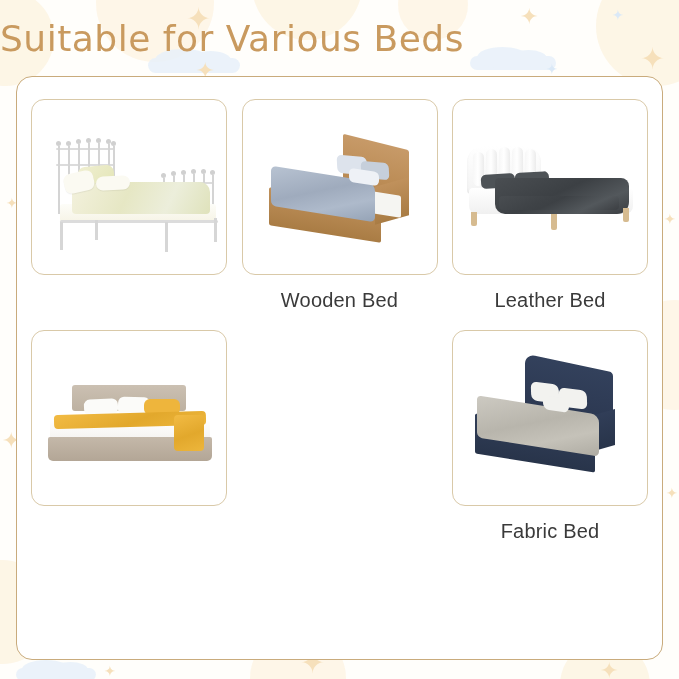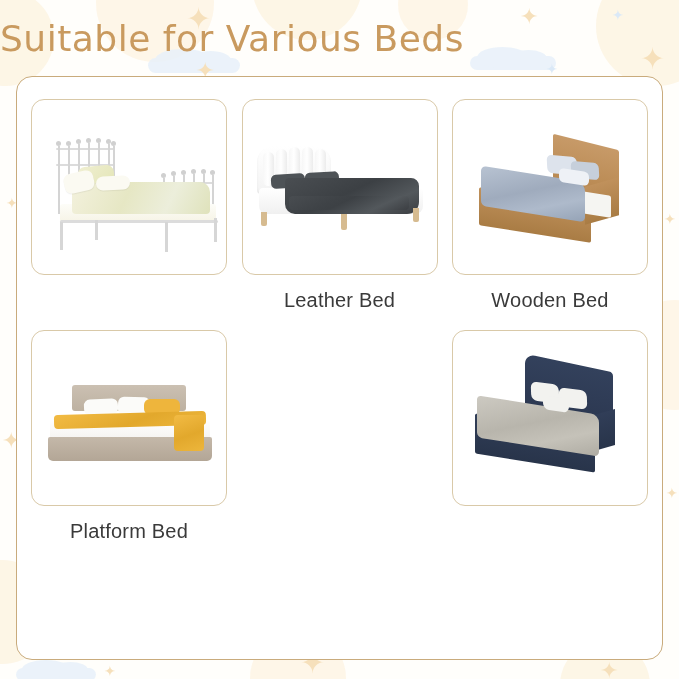--- a/index.html
+++ b/index.html
@@ -294,85 +294,85 @@
               <div class="pc mf-leg" style="left:63px;top:120px;height:20px;"></div>
               <div class="pc mf-leg" style="left:133px;top:122px;height:30px;"></div>
               <div class="pc mf-leg" style="left:182px;top:118px;height:24px;"></div>
             </div>
           </div>
         </div>
 
         <div class="cell">
           <div class="thumb">
             <div class="art">
+              <div class="pc wd-hb" style="left:100px;top:42px;width:66px;height:52px;transform:skewY(14deg);"></div>
+              <div class="pc wd-frame" style="left:26px;top:96px;width:112px;height:38px;transform:skewY(9deg);border-radius:2px;"></div>
+              <div class="pc wd-frame" style="left:132px;top:82px;width:34px;height:38px;transform:skewY(-16deg);"></div>
+              <div class="pc wd-mattress" style="left:34px;top:86px;width:124px;height:22px;transform:skewY(9deg);border-radius:2px;"></div>
+              <div class="pc wd-duvet" style="left:28px;top:74px;width:104px;height:40px;transform:skewY(9deg);"></div>
+              <div class="pc wd-pillow" style="left:94px;top:56px;width:30px;height:18px;transform:skewY(8deg) rotate(-3deg);"></div>
+              <div class="pc wd-pillow d" style="left:118px;top:62px;width:28px;height:17px;transform:skewY(8deg) rotate(-3deg);"></div>
+              <div class="pc wd-pillow l" style="left:106px;top:70px;width:30px;height:14px;background:#eef1f6;border-radius:5px;transform:skewY(8deg);"></div>
+            </div>
+          </div>
+          <div class="caption">Wooden Bed</div>
+        </div>
+
+        <div class="cell">
+          <div class="thumb">
+            <div class="art">
               <div class="pc lb-hb" style="left:14px;top:46px;width:74px;height:48px;"></div>
               <div class="pc lb-tuft" style="left:20px;top:52px;height:34px;"></div>
               <div class="pc lb-tuft" style="left:33px;top:49px;height:36px;"></div>
               <div class="pc lb-tuft" style="left:46px;top:47px;height:37px;"></div>
               <div class="pc lb-tuft" style="left:59px;top:47px;height:37px;"></div>
               <div class="pc lb-tuft" style="left:72px;top:49px;height:36px;"></div>
               <div class="pc lb-base" style="left:16px;top:88px;width:164px;height:26px;"></div>
               <div class="pc lb-pillow" style="left:28px;top:74px;width:34px;height:14px;transform:rotate(-4deg);"></div>
               <div class="pc lb-pillow" style="left:62px;top:72px;width:34px;height:14px;transform:rotate(-3deg);"></div>
               <div class="pc lb-duvet" style="left:42px;top:78px;width:134px;height:36px;"></div>
               <div class="pc lb-duvet" style="left:46px;top:96px;width:120px;height:14px;border-radius:4px;opacity:.85;"></div>
               <div class="pc lb-leg" style="left:18px;top:112px;width:6px;height:14px;"></div>
               <div class="pc lb-leg" style="left:98px;top:114px;width:6px;height:16px;"></div>
               <div class="pc lb-leg" style="left:170px;top:108px;width:6px;height:14px;"></div>
             </div>
           </div>
           <div class="caption">Leather Bed</div>
         </div>
-
-        <div class="cell">
-          <div class="thumb">
-            <div class="art">
-              <div class="pc wd-hb" style="left:100px;top:42px;width:66px;height:52px;transform:skewY(14deg);"></div>
-              <div class="pc wd-frame" style="left:26px;top:96px;width:112px;height:38px;transform:skewY(9deg);border-radius:2px;"></div>
-              <div class="pc wd-frame" style="left:132px;top:82px;width:34px;height:38px;transform:skewY(-16deg);"></div>
-              <div class="pc wd-mattress" style="left:34px;top:86px;width:124px;height:22px;transform:skewY(9deg);border-radius:2px;"></div>
-              <div class="pc wd-duvet" style="left:28px;top:74px;width:104px;height:40px;transform:skewY(9deg);"></div>
-              <div class="pc wd-pillow" style="left:94px;top:56px;width:30px;height:18px;transform:skewY(8deg) rotate(-3deg);"></div>
-              <div class="pc wd-pillow d" style="left:118px;top:62px;width:28px;height:17px;transform:skewY(8deg) rotate(-3deg);"></div>
-              <div class="pc wd-pillow l" style="left:106px;top:70px;width:30px;height:14px;background:#eef1f6;border-radius:5px;transform:skewY(8deg);"></div>
-            </div>
-          </div>
-          <div class="caption">Wooden Bed</div>
-        </div>
       </div>
 
       <div class="row">
 
         <div class="cell">
           <div class="thumb">
             <div class="art">
               <div class="pc pf-hb" style="left:40px;top:54px;width:114px;height:26px;"></div>
               <div class="pc pf-mattress" style="left:18px;top:88px;width:160px;height:26px;"></div>
               <div class="pc pf-base" style="left:16px;top:106px;width:164px;height:24px;border-radius:2px 2px 5px 5px;"></div>
               <div class="pc pf-pillow" style="left:52px;top:68px;width:34px;height:16px;transform:rotate(-3deg);"></div>
               <div class="pc pf-pillow" style="left:86px;top:66px;width:32px;height:18px;transform:rotate(2deg);"></div>
               <div class="pc" style="left:112px;top:68px;width:36px;height:16px;background:#eeb53c;border-radius:6px;"></div>
               <div class="pc pf-throw" style="left:22px;top:82px;width:152px;height:14px;border-radius:4px;transform:rotate(-1.5deg);"></div>
               <div class="pc pf-throw" style="left:142px;top:84px;width:30px;height:36px;border-radius:4px;"></div>
             </div>
           </div>
-          <div class="caption">Platform Bed</div>
         </div>
 
         <div class="cell">
           <div class="thumb">
             <div class="art">
               <div class="pc fb-hb" style="left:72px;top:32px;width:88px;height:60px;border-radius:10px 4px 2px 2px;transform:skewY(12deg);"></div>
               <div class="pc fb-base" style="left:22px;top:92px;width:120px;height:40px;transform:skewY(9deg);border-radius:2px;"></div>
               <div class="pc fb-base" style="left:134px;top:82px;width:28px;height:36px;transform:skewY(-16deg);"></div>
               <div class="pc fb-duvet" style="left:24px;top:74px;width:122px;height:42px;transform:skewY(9deg);"></div>
               <div class="pc fb-pillow" style="left:78px;top:52px;width:28px;height:19px;transform:skewY(9deg) rotate(-2deg);"></div>
               <div class="pc fb-pillow" style="left:106px;top:58px;width:28px;height:19px;transform:skewY(9deg) rotate(-2deg);"></div>
               <div class="pc fb-pillow" style="left:90px;top:66px;width:26px;height:14px;transform:skewY(9deg);"></div>
             </div>
           </div>
+          <div class="caption">Fabric Bed</div>
         </div>
 
       </div>
 
     </div>
   </div>
 </div>
 
 </body></html>

